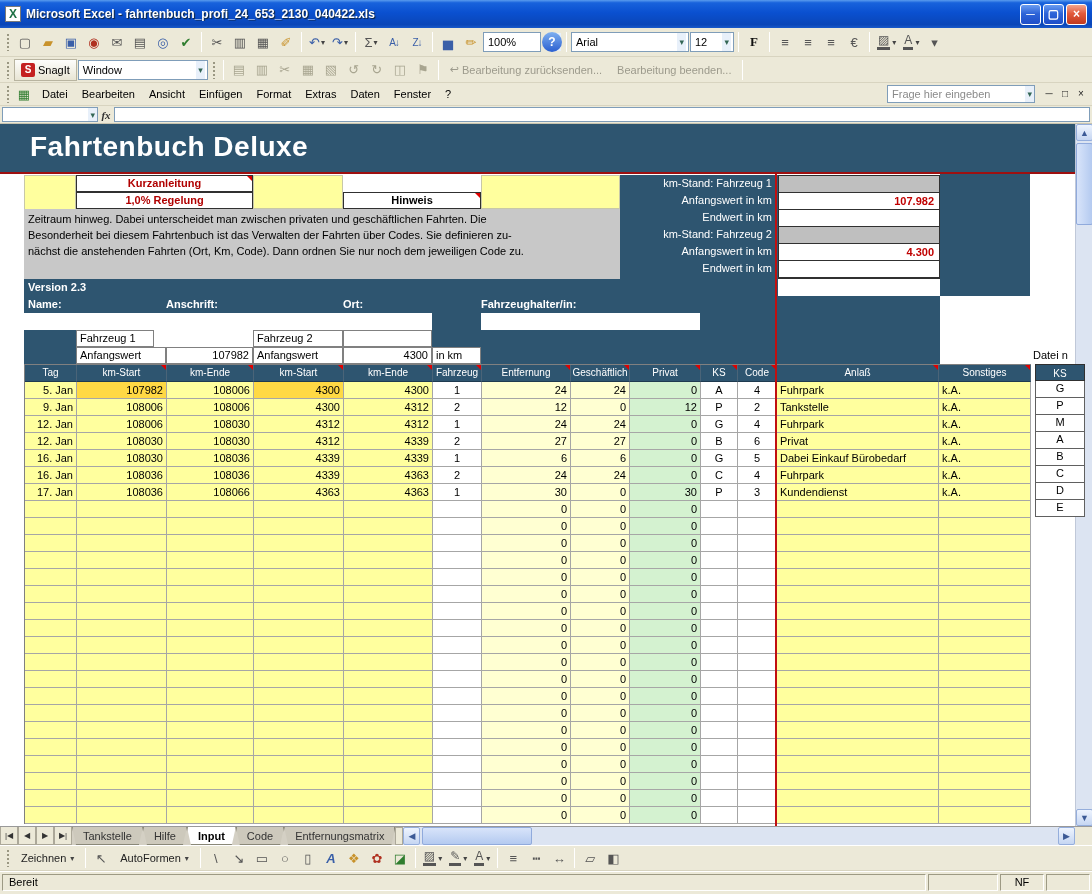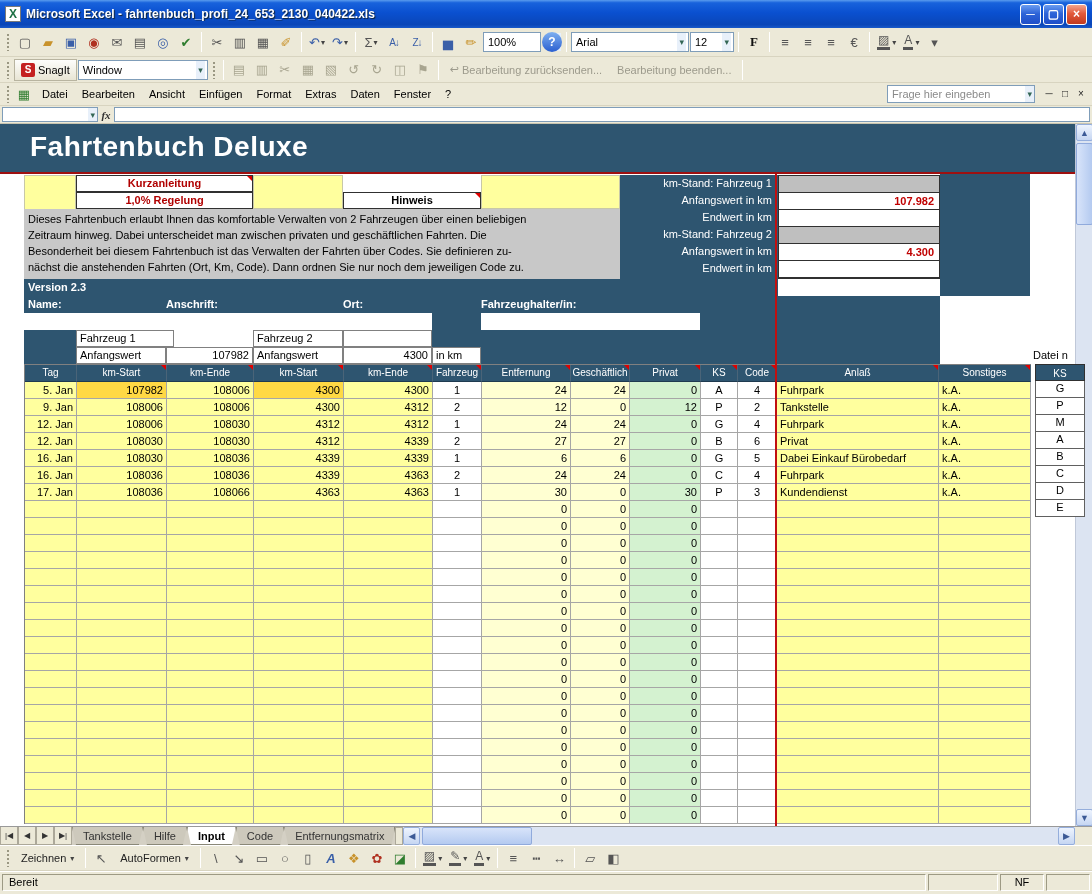--- a/index.html
+++ b/index.html
@@ -327,21 +327,20 @@
     <div class="abs yblock" style="left:24px;top:51px;width:52px;height:121px;"></div>
     <div class="abs yblock" style="left:253px;top:51px;width:90px;height:34px;"></div>
     <div class="abs yblock" style="left:343px;top:68px;width:138px;height:17px;"></div>
     <div class="abs yblock" style="left:481px;top:51px;width:139px;height:34px;"></div>
 
     <div class="abs cellbtn redtxt cm" style="left:76px;top:51px;width:177px;height:17px;">Kurzanleitung</div>
     <div class="abs cellbtn redtxt" style="left:76px;top:68px;width:177px;height:17px;">1,0% Regelung</div>
     <div class="abs cellbtn cm" style="left:343px;top:51px;width:138px;height:17px;">Hinweis</div>
 
     <div class="abs desc" id="desc-lines">
-        <div class="desc-line">Dieses Fahrtenbuch erlaubt Ihnen das komfortable Verwalten von 2 Fahrzeugen über einen beliebigen</div>
         <div class="desc-line">Zeitraum hinweg. Dabei unterscheidet man zwischen privaten und geschäftlichen Fahrten. Die</div>
         <div class="desc-line">Besonderheit bei diesem Fahrtenbuch ist das Verwalten der Fahrten über Codes. Sie definieren zu-</div>
         <div class="desc-line">nächst die anstehenden Fahrten (Ort, Km, Code). Dann ordnen Sie nur noch dem jeweiligen Code zu.</div>
       </div>
     <div class="abs km-labels" id="km-labels">
         <div class="km-lrow">km-Stand: Fahrzeug 1</div>
         <div class="km-lrow">Anfangswert in km</div>
         <div class="km-lrow">Endwert in km</div>
         <div class="km-lrow">km-Stand: Fahrzeug 2</div>
         <div class="km-lrow">Anfangswert in km</div>
@@ -366,21 +365,21 @@
     </div>
 
     <div class="abs form-cell cm" style="left:24px;top:189px;width:142px;">Ihr Name</div>
     <div class="abs form-cell cm" style="left:166px;top:189px;width:177px;">Ihre Anschrift</div>
     <div class="abs form-cell cm" style="left:343px;top:189px;width:89px;">Ihr Ort</div>
     <div class="abs bluefill" style="left:432px;top:189px;width:49px;height:17px;"></div>
     <div class="abs form-cell cm" style="left:481px;top:189px;width:219px;">Geben Sie Ihren Namen an!</div>
     <div class="abs bluefill" style="left:700px;top:189px;width:240px;height:17px;"></div>
 
     <div class="abs bluefill" style="left:24px;top:206px;width:52px;height:34px;"></div>
-    <div class="abs vcell" style="left:76px;top:206px;width:98px;">Fahrzeug 1</div>
+    <div class="abs vcell" style="left:76px;top:206px;width:78px;">Fahrzeug 1</div>
     <div class="abs vcell cm" style="left:166px;top:206px;width:87px;">B-UC 799</div>
     <div class="abs vcell" style="left:253px;top:206px;width:90px;">Fahrzeug 2</div>
     <div class="abs vcell" style="left:343px;top:206px;width:89px;"></div>
     <div class="abs bluefill" style="left:432px;top:206px;width:508px;height:17px;"></div>
 
     <div class="abs vcell" style="left:76px;top:223px;width:90px;">Anfangswert</div>
     <div class="abs vcell num" style="left:166px;top:223px;width:87px;">107982</div>
     <div class="abs vcell" style="left:253px;top:223px;width:90px;">Anfangswert</div>
     <div class="abs vcell num" style="left:343px;top:223px;width:89px;">4300</div>
     <div class="abs vcell" style="left:432px;top:223px;width:49px;">in km</div>

